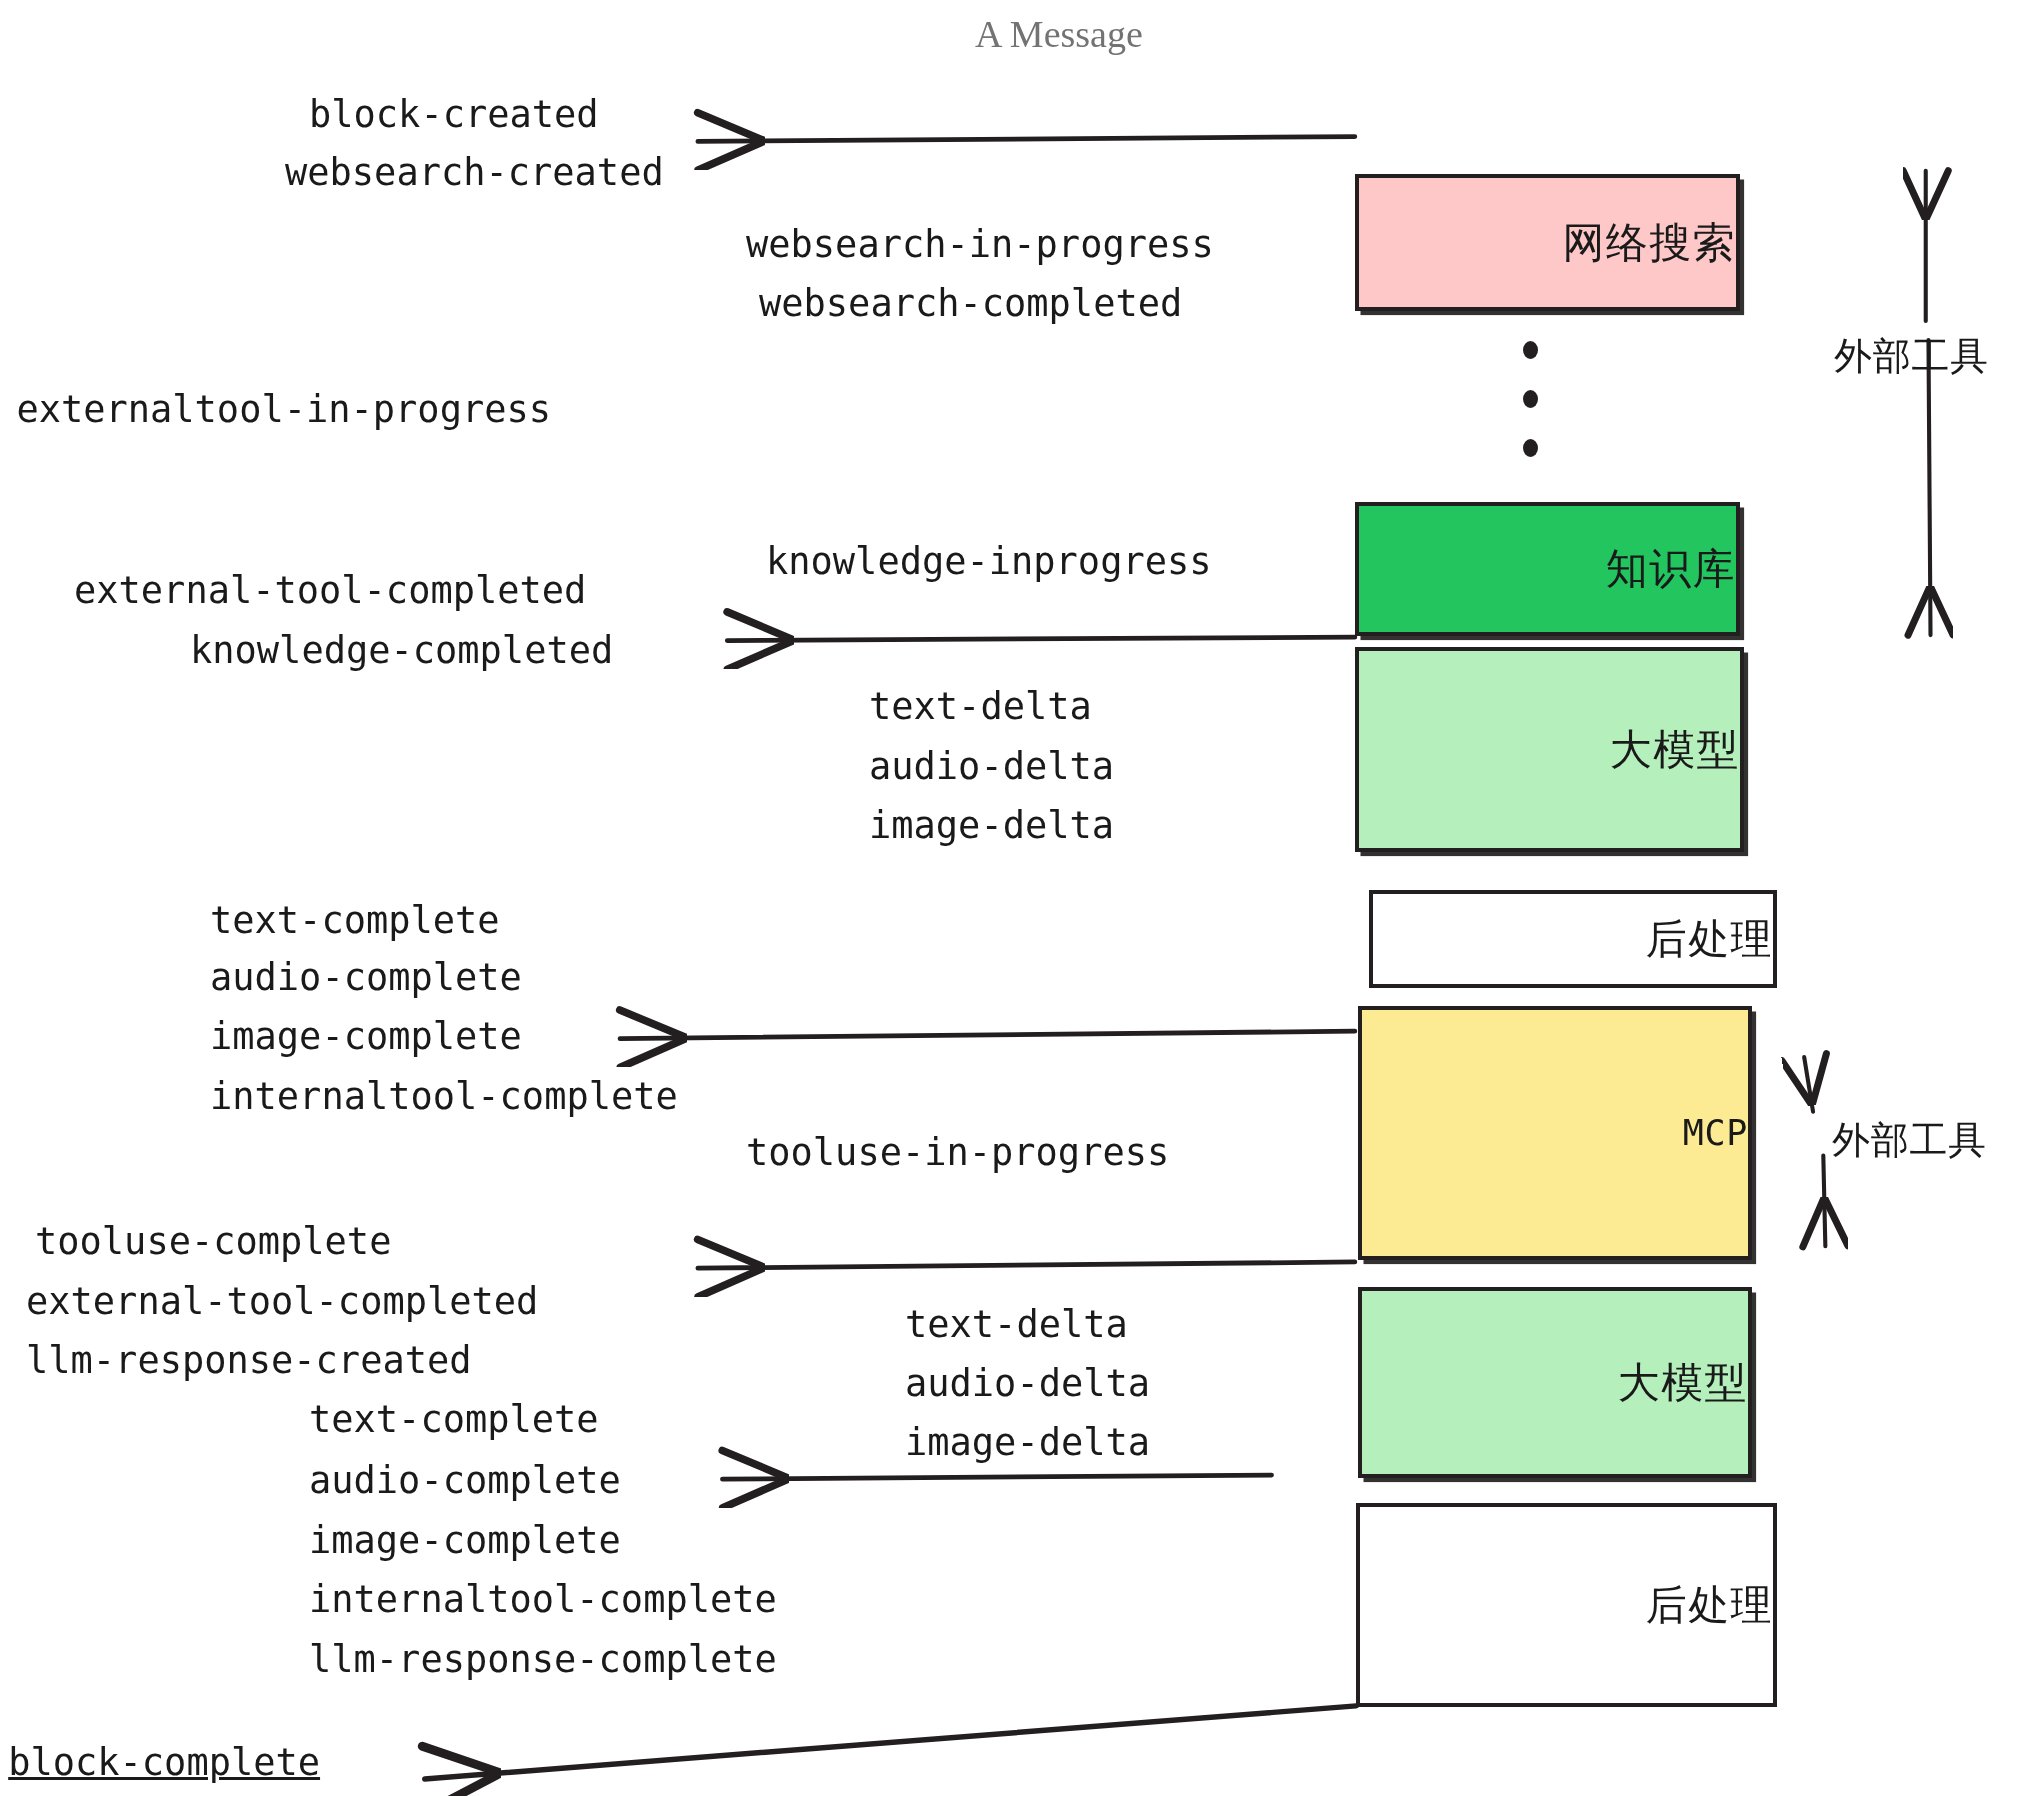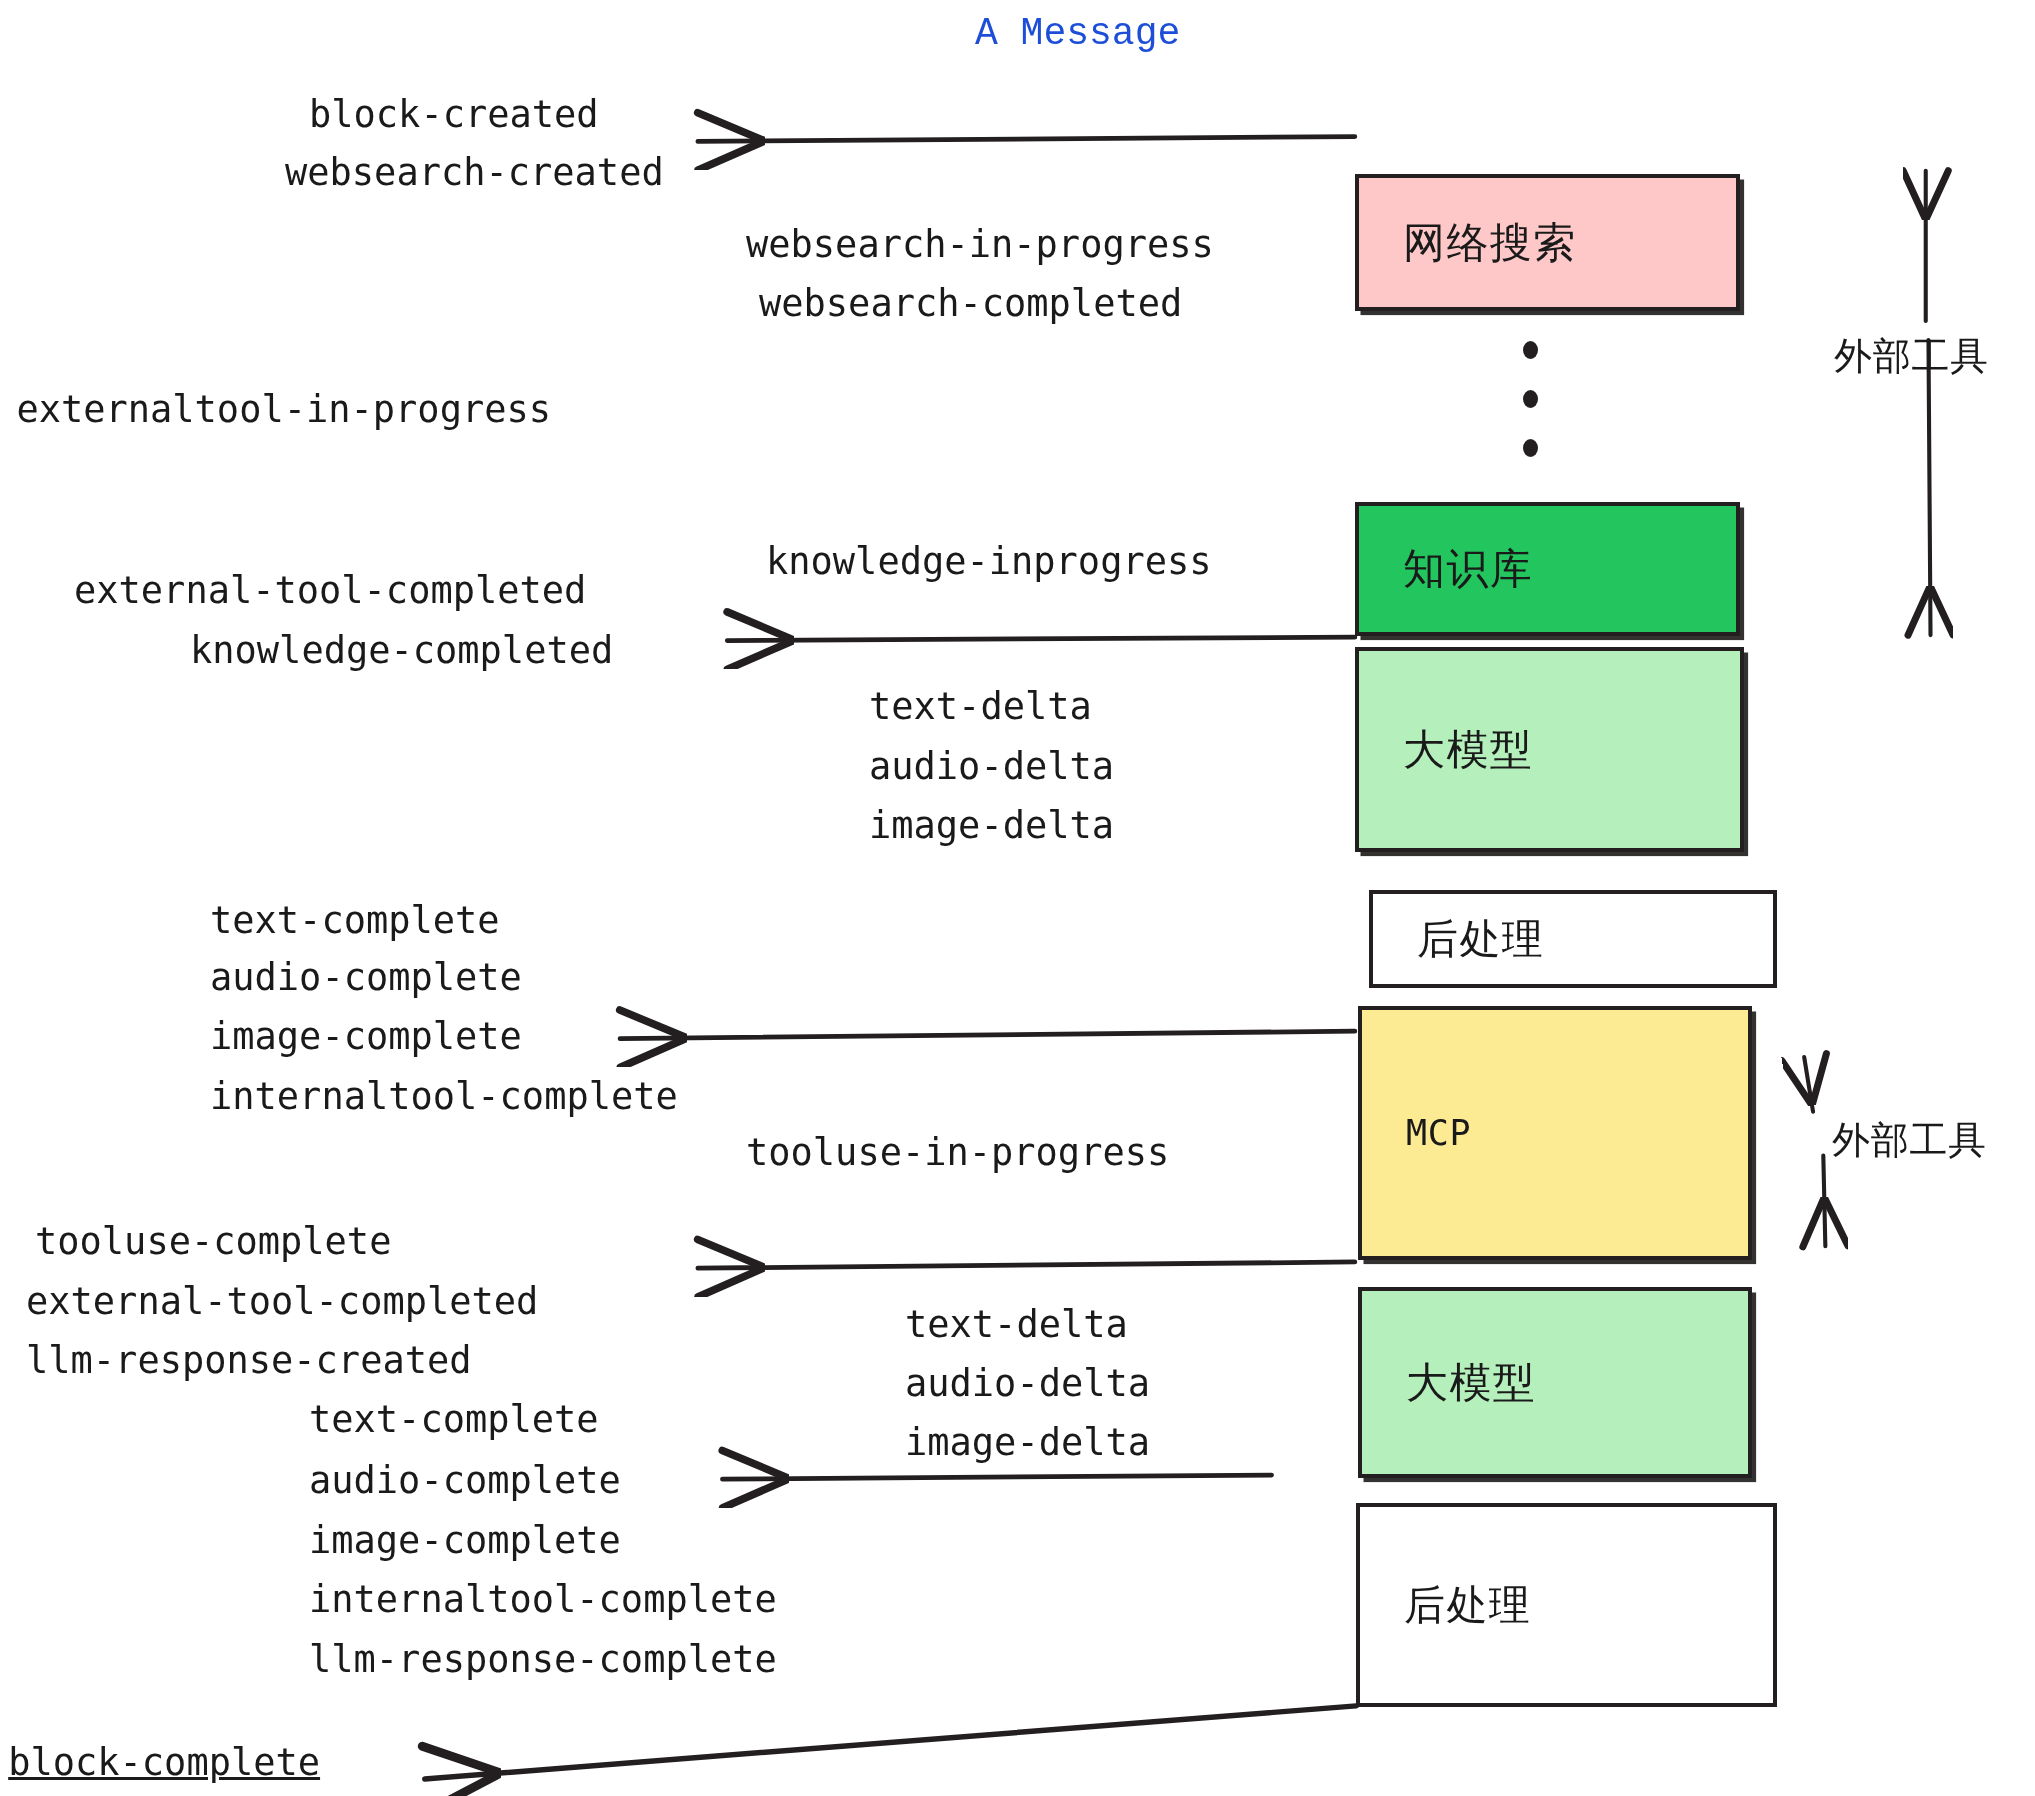--- a/index.html
+++ b/index.html
@@ -23,37 +23,36 @@
     position: absolute;
     font-family: "DejaVu Sans Mono", "Liberation Mono", monospace;
     font-size: 37px;
     line-height: 1.0;
     color: #1a1a1a;
     white-space: nowrap;
     letter-spacing: 0px;
   }
   .title {
     position: absolute;
-    font-family: Liberation Mono, monospace;
+    font-family: Liberation Serif, serif;
     font-size: 38px;
-    color: #1d4ed8;
+    color: #737373;
     white-space: nowrap;
   }
   
   .box {
     position: absolute;
     box-sizing: border-box;
     border: 4.8px solid #231f20;
     display: flex;
     align-items: center;
-    justify-content: flex-start;
+    justify-content: flex-end;
     font-family: "Liberation Sans", "DejaVu Sans", sans-serif;
     color: #1a1a1a;
     box-shadow: 4.8px 4.8px 0 -0.7px rgba(35,31,32,0.92);
-    padding-left: 44px;
   }
   .box .lbl {
     font-size: 42px;
     letter-spacing: 1.4px;
   }
   .box.thin {
     border-width: 4.1px;
     box-shadow: none;
   }
   .box.thin .lbl { font-size: 41px; }

